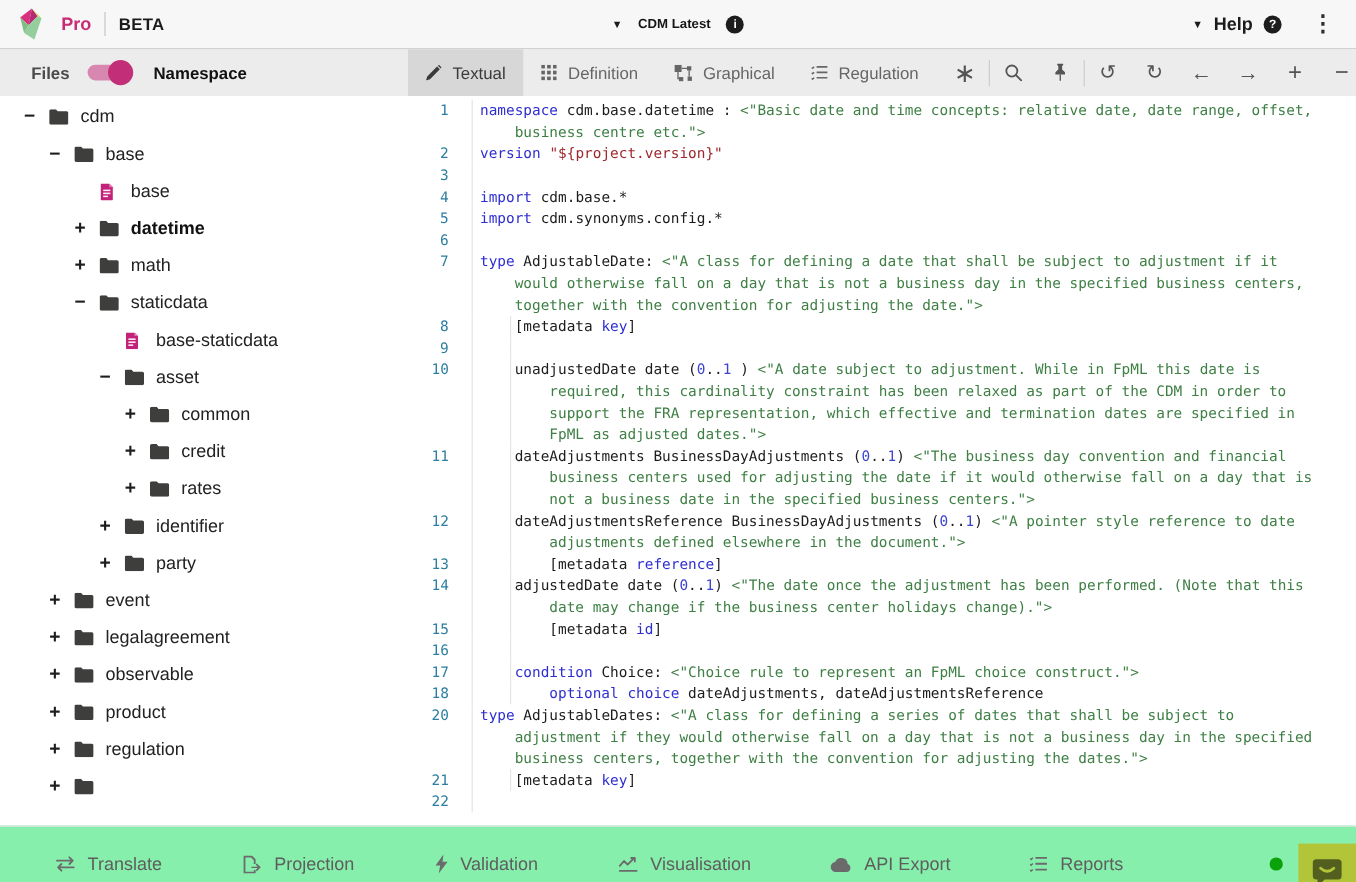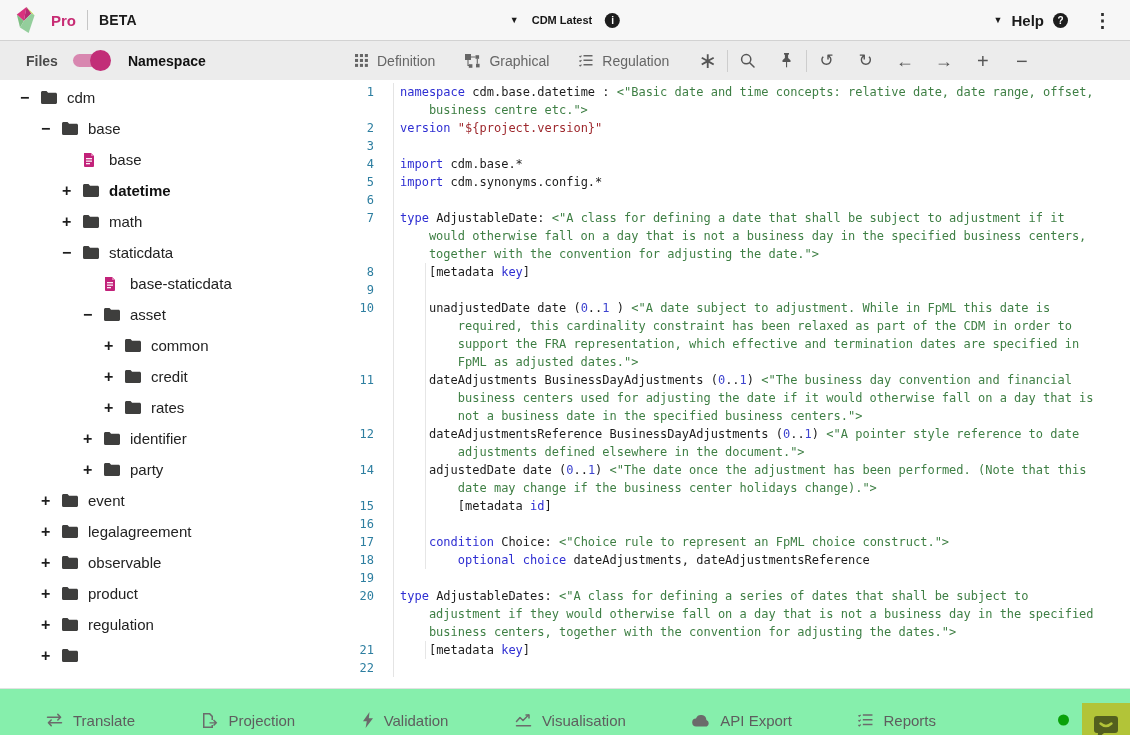--- a/index.html
+++ b/index.html
@@ -113,20 +113,28 @@
 
 <div class="toolbar" data-name="toolbar">
   <div class="ns-header" data-name="sidebar-header">
     <span class="files-label" data-name="files-label">Files</span>
     <span class="switch" data-name="files-namespace-toggle">
         <span class="knob" data-name="toggle-knob"></span>
       </span>
     <span class="namespace-label" data-name="namespace-label">Namespace</span>
   </div>
   <div class="tabs" data-name="view-tabs">
+      <div class="tab active" data-name="tab-textual">
+        <span class="tab-icon" data-name="pencil-icon">
+          <svg width="13" height="13" viewBox="0 0 14 14" fill="currentColor">
+            <path d="M0 14l1.1-3.6L9.9 1.6l2.5 2.5L3.6 12.9 0 14zM10.7.8l.9-.8 2.4 2.4-.8.9L10.7.8z"></path>
+          </svg>
+        </span>
+        <span data-name="tab-label">Textual</span>
+      </div>
       <div class="tab" data-name="tab-definition">
         <span class="tab-icon" data-name="grid-icon">
           <svg width="13" height="13" viewBox="0 0 14 14" fill="currentColor">
             <rect x="0" y="0" width="3.3" height="3.3"></rect>
             <rect x="5.3" y="0" width="3.3" height="3.3"></rect>
             <rect x="10.6" y="0" width="3.3" height="3.3"></rect>
             <rect x="0" y="5.3" width="3.3" height="3.3"></rect>
             <rect x="5.3" y="5.3" width="3.3" height="3.3"></rect>
             <rect x="10.6" y="5.3" width="3.3" height="3.3"></rect>
             <rect x="0" y="10.6" width="3.3" height="3.3"></rect>
@@ -414,42 +422,42 @@
       </div>
       <div class="line" data-name="code-line">
         <span class="lnum" data-name="line-number">11</span>
         <div class="ltext guide" data-name="code-line-text" style="--i: 4;"><span class="c-tx">dateAdjustments BusinessDayAdjustments (</span><span class="c-nu">0</span><span class="c-tx">..</span><span class="c-nu">1</span><span class="c-tx">) </span><span class="c-st">&lt;"The business day convention and financial business centers used for adjusting the date if it would otherwise fall on a day that is not a business date in the specified business centers."&gt;</span></div>
       </div>
       <div class="line" data-name="code-line">
         <span class="lnum" data-name="line-number">12</span>
         <div class="ltext guide" data-name="code-line-text" style="--i: 4;"><span class="c-tx">dateAdjustmentsReference BusinessDayAdjustments (</span><span class="c-nu">0</span><span class="c-tx">..</span><span class="c-nu">1</span><span class="c-tx">) </span><span class="c-st">&lt;"A pointer style reference to date adjustments defined elsewhere in the document."&gt;</span></div>
       </div>
       <div class="line" data-name="code-line">
+        <span class="lnum" data-name="line-number">13</span>
+        <div class="ltext guide" data-name="code-line-text" style="--i: 8;"><span class="c-tx">[metadata </span><span class="c-kw">reference</span><span class="c-tx">]</span></div>
+      </div>
+      <div class="line" data-name="code-line">
         <span class="lnum" data-name="line-number">14</span>
         <div class="ltext guide" data-name="code-line-text" style="--i: 4;"><span class="c-tx">adjustedDate date (</span><span class="c-nu">0</span><span class="c-tx">..</span><span class="c-nu">1</span><span class="c-tx">) </span><span class="c-st">&lt;"The date once the adjustment has been performed. (Note that this date may change if the business center holidays change)."&gt;</span></div>
       </div>
       <div class="line" data-name="code-line">
         <span class="lnum" data-name="line-number">15</span>
         <div class="ltext guide" data-name="code-line-text" style="--i: 8;"><span class="c-tx">[metadata </span><span class="c-kw">id</span><span class="c-tx">]</span></div>
       </div>
       <div class="line" data-name="code-line">
         <span class="lnum" data-name="line-number">16</span>
         <div class="ltext guide" data-name="code-line-text" style="--i: 4;"></div>
       </div>
       <div class="line" data-name="code-line">
         <span class="lnum" data-name="line-number">17</span>
         <div class="ltext guide" data-name="code-line-text" style="--i: 4;"><span class="c-kw">condition</span><span class="c-tx"> Choice: </span><span class="c-st">&lt;"Choice rule to represent an FpML choice construct."&gt;</span></div>
       </div>
       <div class="line" data-name="code-line">
         <span class="lnum" data-name="line-number">18</span>
         <div class="ltext guide" data-name="code-line-text" style="--i: 8;"><span class="c-kw">optional choice</span><span class="c-tx"> dateAdjustments, dateAdjustmentsReference</span></div>
-      </div>
-      <div class="line" data-name="code-line">
-        <span class="lnum" data-name="line-number">19</span>
-        <div class="ltext" data-name="code-line-text" style="--i: 0;"></div>
       </div>
       <div class="line" data-name="code-line">
         <span class="lnum" data-name="line-number">20</span>
         <div class="ltext" data-name="code-line-text" style="--i: 0;"><span class="c-kw">type</span><span class="c-tx"> AdjustableDates: </span><span class="c-st">&lt;"A class for defining a series of dates that shall be subject to adjustment if they would otherwise fall on a day that is not a business day in the specified business centers, together with the convention for adjusting the dates."&gt;</span></div>
       </div>
       <div class="line" data-name="code-line">
         <span class="lnum" data-name="line-number">21</span>
         <div class="ltext guide" data-name="code-line-text" style="--i: 4;"><span class="c-tx">[metadata </span><span class="c-kw">key</span><span class="c-tx">]</span></div>
       </div>
       <div class="line" data-name="code-line">

